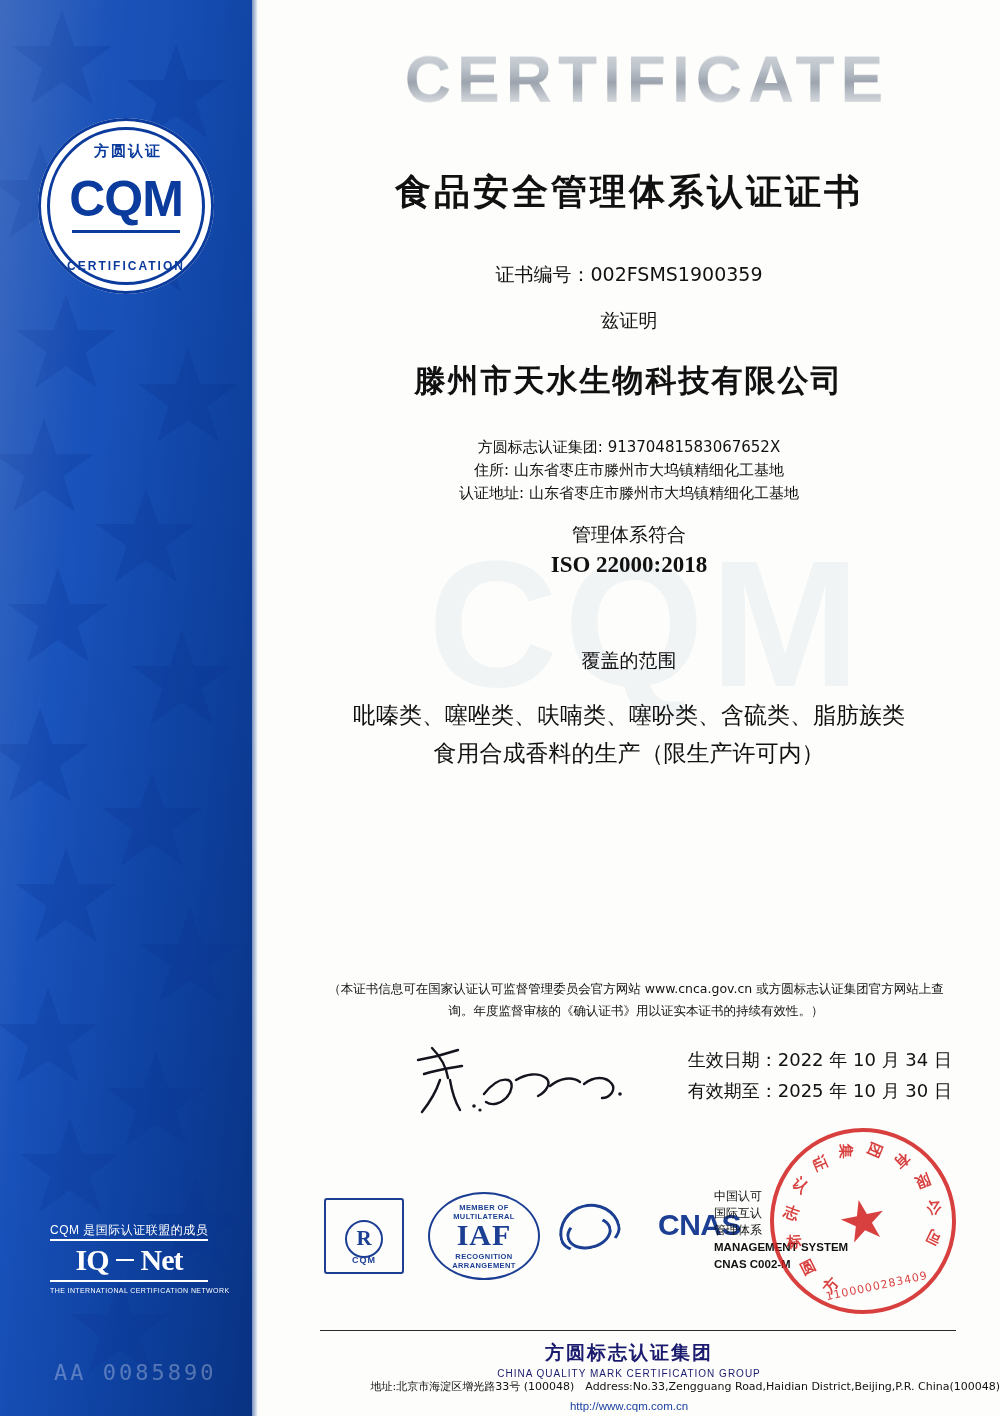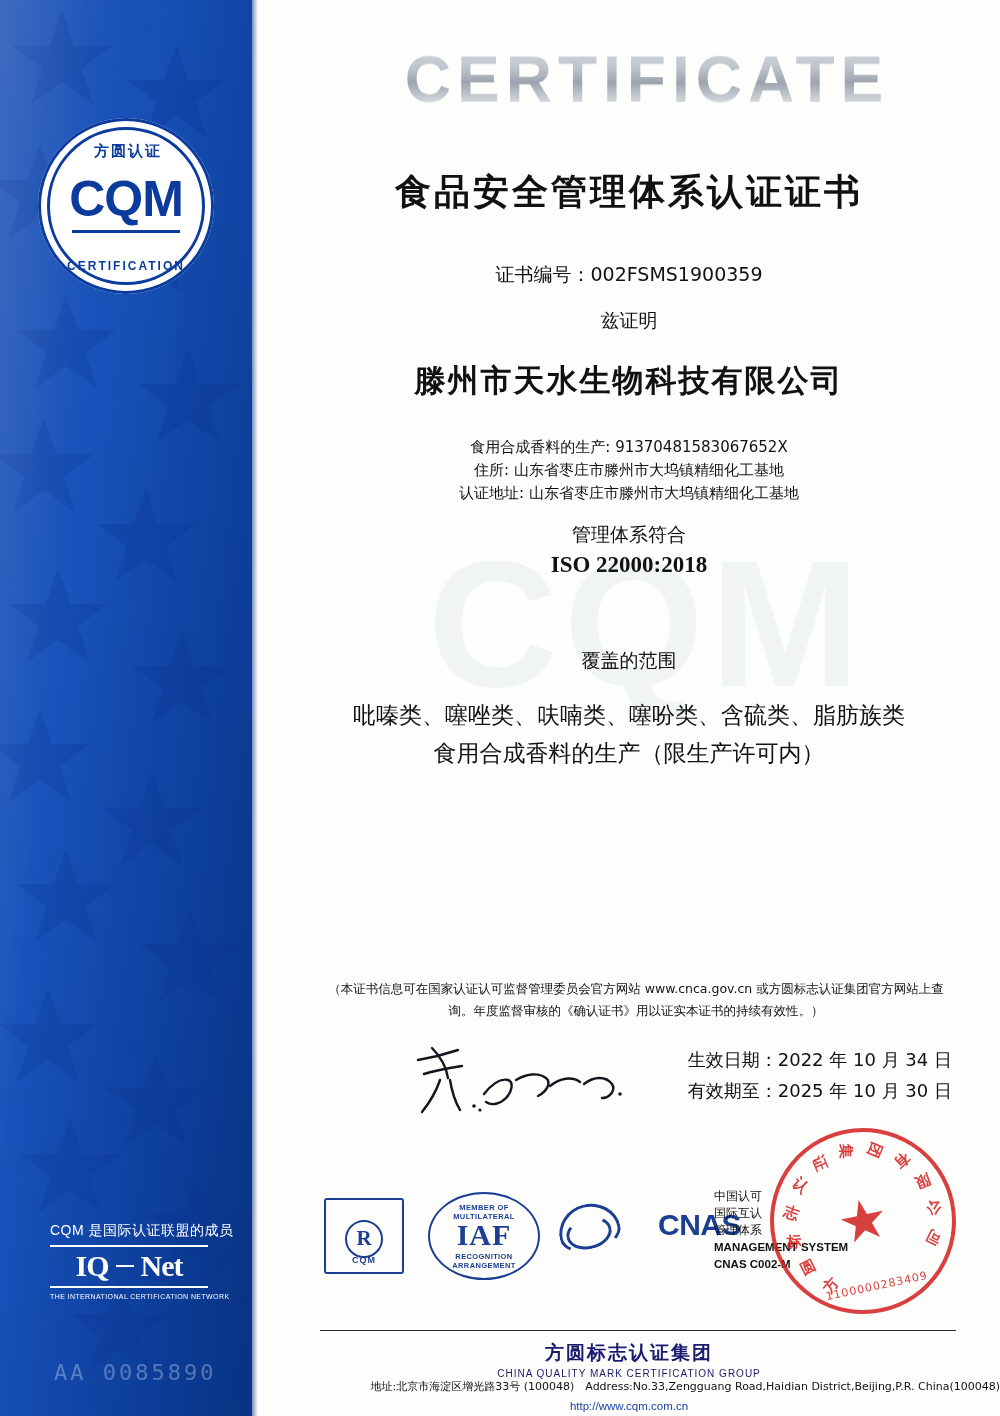--- a/index.html
+++ b/index.html
@@ -98,23 +98,22 @@
 
   
   .iqnet {
     position: absolute;
     left: 50px; top: 1222px;
     width: 158px;
     text-align: center;
     color: #ffffff;
   }
   .iqnet .iq-top {
-    font-size: 14px;
+    font-size: 12px;
     letter-spacing: 0.5px;
-    margin-bottom: 5px;
     white-space: nowrap;
   }
   .iqnet .iq-main {
     display: flex;
     align-items: center;
     justify-content: center;
     border-top: 2px solid #ffffff;
     border-bottom: 2px solid #ffffff;
     padding: 2px 0 3px;
   }
@@ -547,21 +546,21 @@
 
     <div class="main-title">食品安全管理体系认证证书</div>
 
     <div class="cert-no">证书编号：002FSMS1900359</div>
 
     <div class="zizhengming">兹证明</div>
 
     <div class="company">滕州市天水生物科技有限公司</div>
 
     <div class="detail-lines">
-      <div>食用合成香料的生产: 91370481583067652X</div>
+      <div>方圆标志认证集团: 91370481583067652X</div>
       <div>住所: 山东省枣庄市滕州市大坞镇精细化工基地</div>
       <div>认证地址: 山东省枣庄市滕州市大坞镇精细化工基地</div>
     </div>
 
     <div class="conform">管理体系符合</div>
     <div class="standard">ISO 22000:2018</div>
 
     <div class="scope-label">覆盖的范围</div>
     <div class="scope-body">
       <div>吡嗪类、噻唑类、呋喃类、噻吩类、含硫类、脂肪族类</div>

